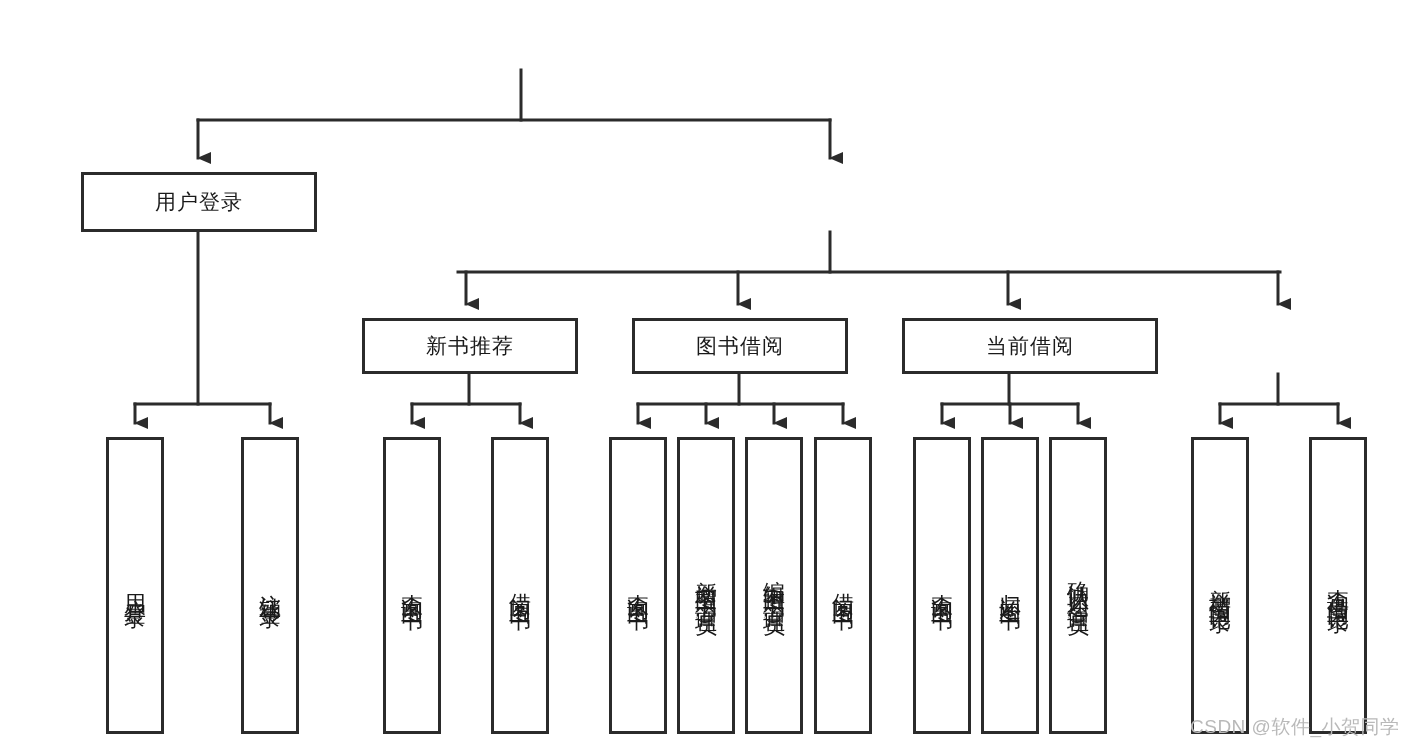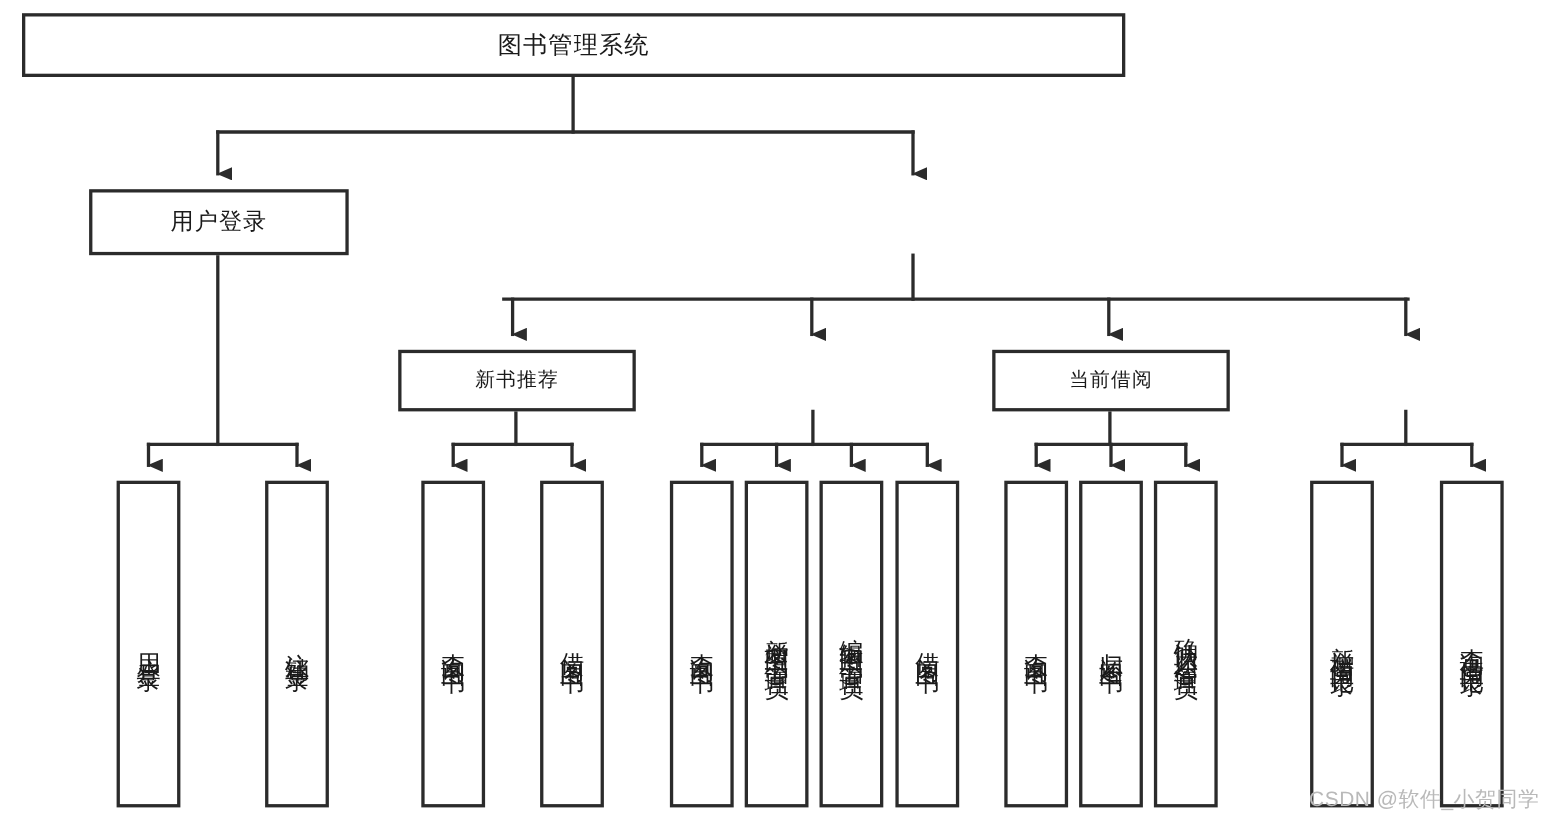--- a/index.html
+++ b/index.html
@@ -40,21 +40,21 @@
   }
   .node .label {
     font-size: 21px;
     line-height: 1.18;
     letter-spacing: 1px;
     color: #1a1a1a;
     white-space: nowrap;
   }
   .node.root .label { font-size: 22px; }
   .node.lvl2 .label { font-size: 21px; }
-  .node.lvl3 .label { font-size: 18px; }
+  .node.lvl3 .label { font-size: 21px; }
 
   
   .node.leaf {
     border-width: 3px;
   }
   .node.leaf .label {
     writing-mode: vertical-rl;
     text-orientation: upright;
     font-size: 22px;
     letter-spacing: 5px;
@@ -119,35 +119,35 @@
       <path d="M 1010 404 L 1010 423" marker-end="url(#arrow)"></path>
       <path d="M 1078 404 L 1078 423" marker-end="url(#arrow)"></path>
 
       <path d="M 1278 374 L 1278 404"></path>
       <path d="M 1220 404 L 1338 404"></path>
       <path d="M 1220 404 L 1220 423" marker-end="url(#arrow)"></path>
       <path d="M 1338 404 L 1338 423" marker-end="url(#arrow)"></path>
     </g>
   </svg>
 
-  <div class="node root" style="left:20px; top:12px; width:1003px; height:58px;">
-    <span class="label">图书管理系统</span>
-  </div>
 
   <div class="node lvl2" style="left:81px; top:172px; width:236px; height:60px;">
     <span class="label">用户登录</span>
   </div>
 
 
   <div class="node lvl3" style="left:362px; top:318px; width:216px; height:56px;">
     <span class="label">新书推荐</span>
   </div>
 
-
-  <div class="node lvl3" style="left:902px; top:318px; width:216px; height:56px;">
+  <div class="node lvl3" style="left:632px; top:318px; width:216px; height:56px;">
+    <span class="label">图书借阅</span>
+  </div>
+
+  <div class="node lvl3" style="left:902px; top:318px; width:256px; height:56px;">
     <span class="label">当前借阅</span>
   </div>
 
 
   <div class="node leaf" style="left:106px; top:437px; width:58px; height:297px;">
     <span class="label">用户登录</span>
   </div>
 
   <div class="node leaf" style="left:241px; top:437px; width:58px; height:297px;">
     <span class="label">注销登录</span>

